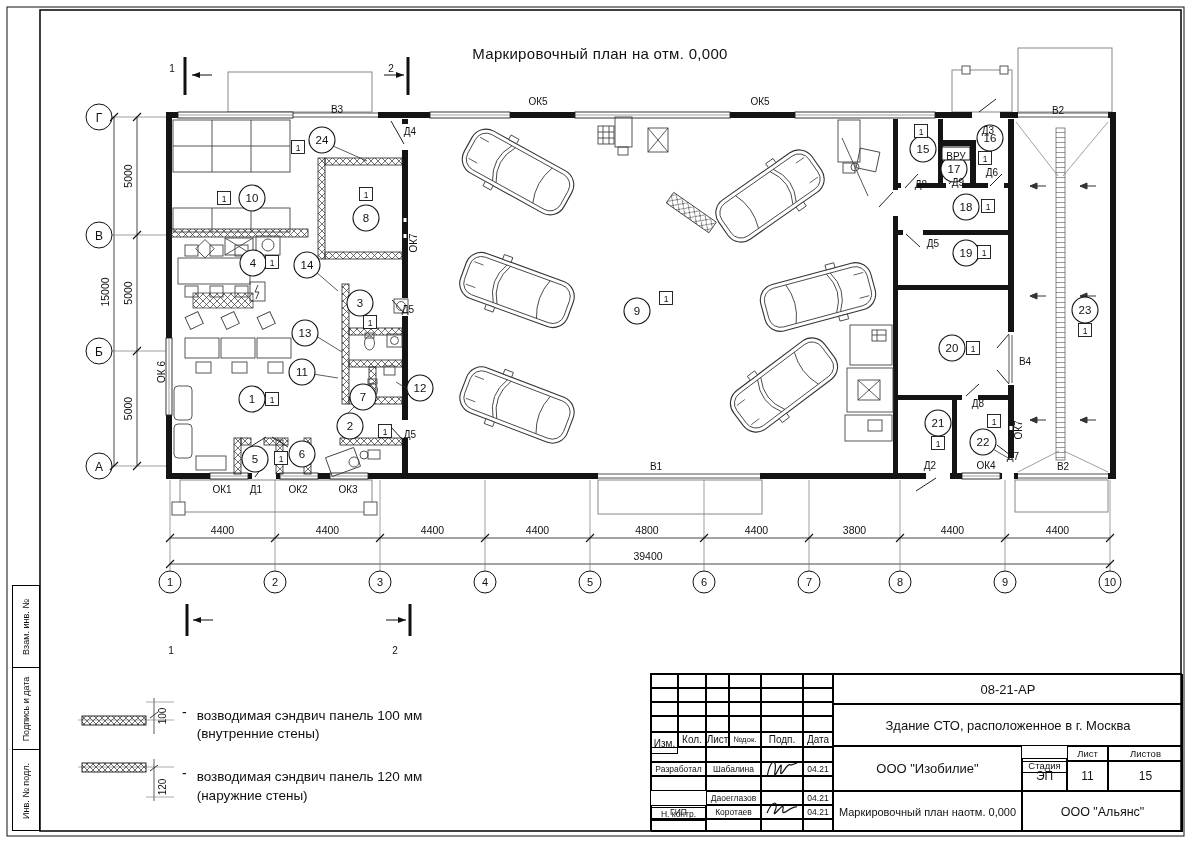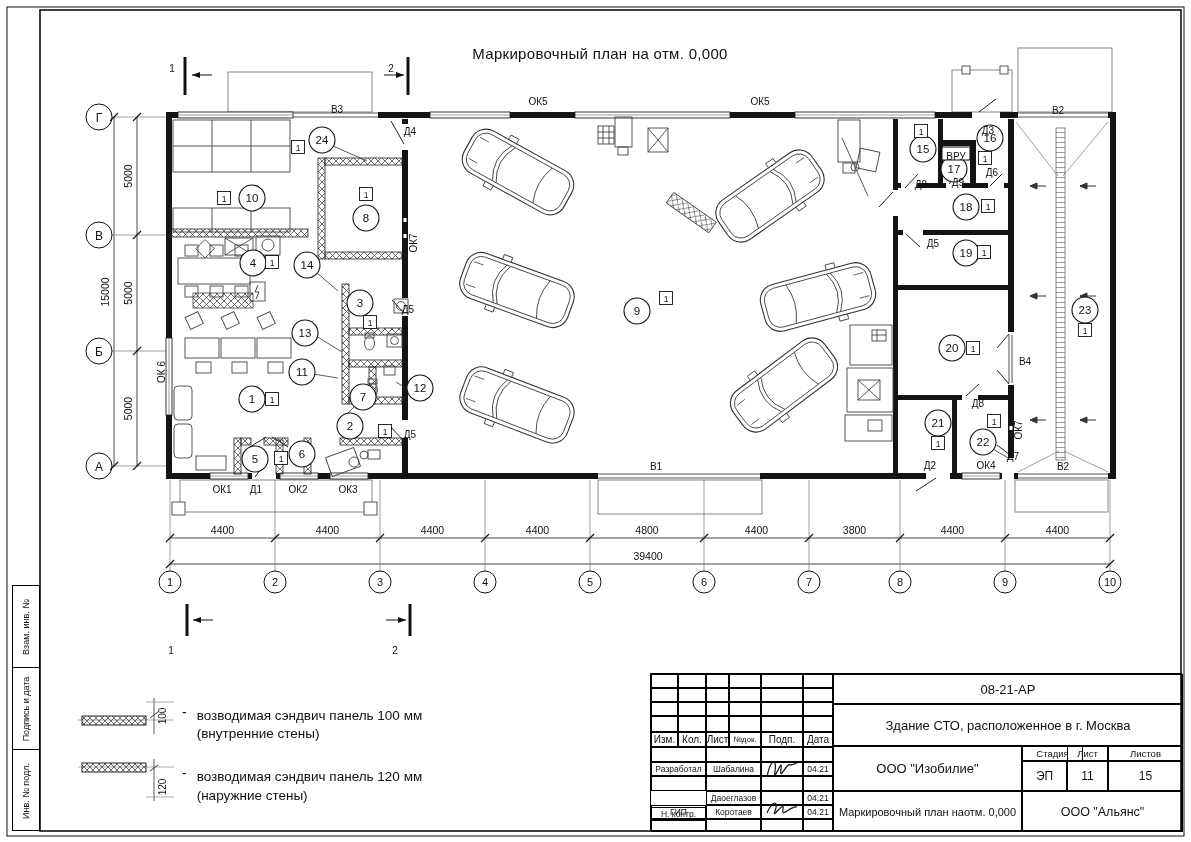--- a/index.html
+++ b/index.html
@@ -635,21 +635,21 @@
         <div></div>
         <div></div>
     <div></div>
         <div></div>
         <div></div>
         <div></div>
         <div></div>
         <div></div>
   </div>
 
-  <div class="cell" style="left:0;top:58px;width:27px;height:15px;font-size:10px">Изм.</div>
+  <div class="cell" style="left:0;top:58px;width:27px;height:22px;font-size:10px">Изм.</div>
   <div class="cell" style="left:27px;top:58px;width:28px;height:15px;font-size:10px">Кол.</div>
   <div class="cell" style="left:55px;top:58px;width:23px;height:15px;font-size:10px">Лист</div>
   <div class="cell" style="left:78px;top:58px;width:32px;height:15px;font-size:8px">№док.</div>
   <div class="cell" style="left:110px;top:58px;width:42px;height:15px;font-size:10px">Подп.</div>
   <div class="cell" style="left:152px;top:58px;width:30px;height:15px;font-size:10px">Дата</div>
 
   <div class="cell" style="left:0;top:73px;width:55px;height:15px"></div>
   <div class="cell" style="left:55px;top:73px;width:55px;height:15px"></div>
   <div class="cell" style="left:110px;top:73px;width:42px;height:15px"></div>
   <div class="cell" style="left:152px;top:73px;width:30px;height:15px"></div>
@@ -680,21 +680,21 @@
   <div class="cell" style="left:152px;top:145px;width:30px;height:13px"></div>
 
   <svg style="position:absolute;left:110px;top:73px;pointer-events:none" width="42" height="85">
     <path d="M6,30 C10,10 16,12 14,24 C12,38 22,8 20,22 C18,36 26,14 30,18 L36,16" fill="none" stroke="#111" stroke-width="1.2"></path>
     <path d="M6,66 C12,52 18,54 14,64 C10,74 24,52 22,62 C20,72 30,58 36,60" fill="none" stroke="#111" stroke-width="1.2"></path>
   </svg>
 
   <div class="cell" style="left:182px;top:0;width:350px;height:30px;font-size:13px">08-21-АР</div>
   <div class="cell" style="left:182px;top:30px;width:350px;height:42px;font-size:13px">Здание СТО, расположенное в г. Москва</div>
   <div class="cell" style="left:182px;top:72px;width:189px;height:45px;font-size:13px">ООО "Изобилие"</div>
-  <div class="cell" style="left:371px;top:72px;width:61px;height:15px;font-size:9.5px">Стадия</div>
+  <div class="cell" style="left:371px;top:84px;width:45px;height:15px;font-size:9.5px">Стадия</div>
   <div class="cell" style="left:416px;top:72px;width:41px;height:15px;font-size:9.5px">Лист</div>
   <div class="cell" style="left:457px;top:72px;width:75px;height:15px;font-size:9.5px">Листов</div>
   <div class="cell" style="left:371px;top:87px;width:45px;height:30px;font-size:12px">ЭП</div>
   <div class="cell" style="left:416px;top:87px;width:41px;height:30px;font-size:12px">11</div>
   <div class="cell" style="left:457px;top:87px;width:75px;height:30px;font-size:12px">15</div>
   <div class="cell" style="left:182px;top:117px;width:189px;height:41px;font-size:11px;">
     <div>Маркировочный план на</div>
     <div>отм. 0,000</div>
   </div>
   <div class="cell" style="left:371px;top:117px;width:161px;height:41px;font-size:12.5px">ООО "Альянс"</div>

